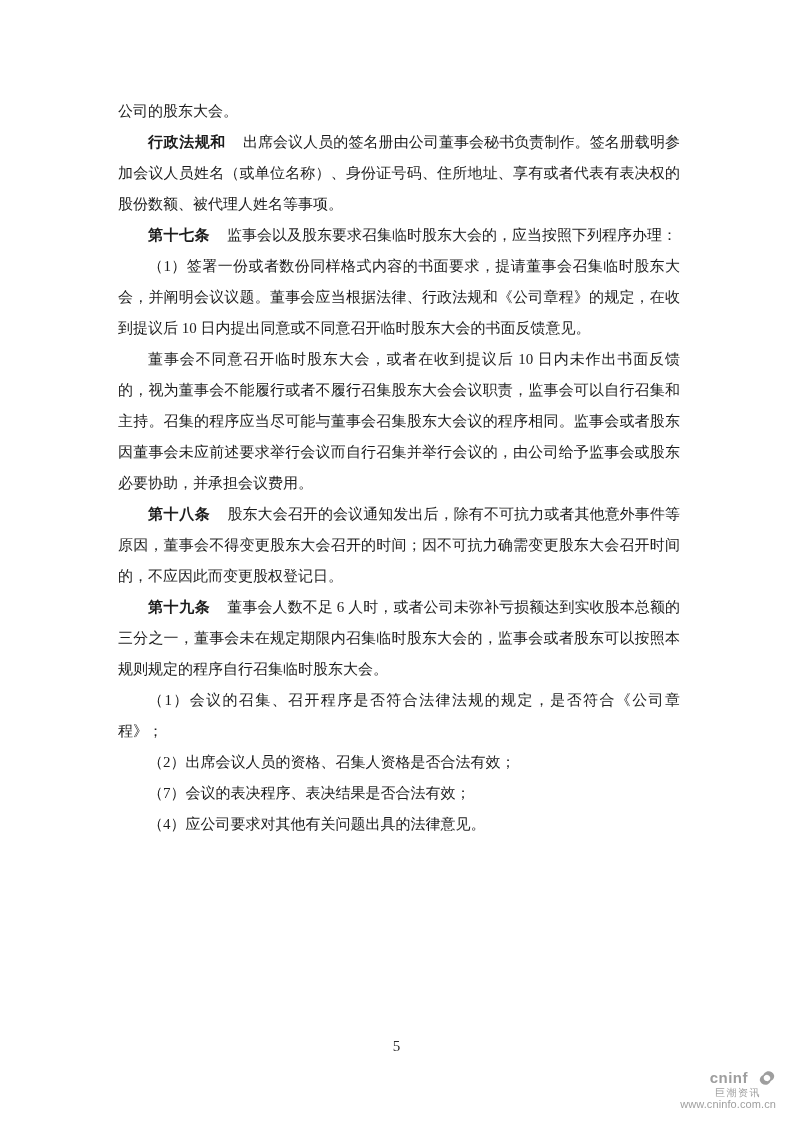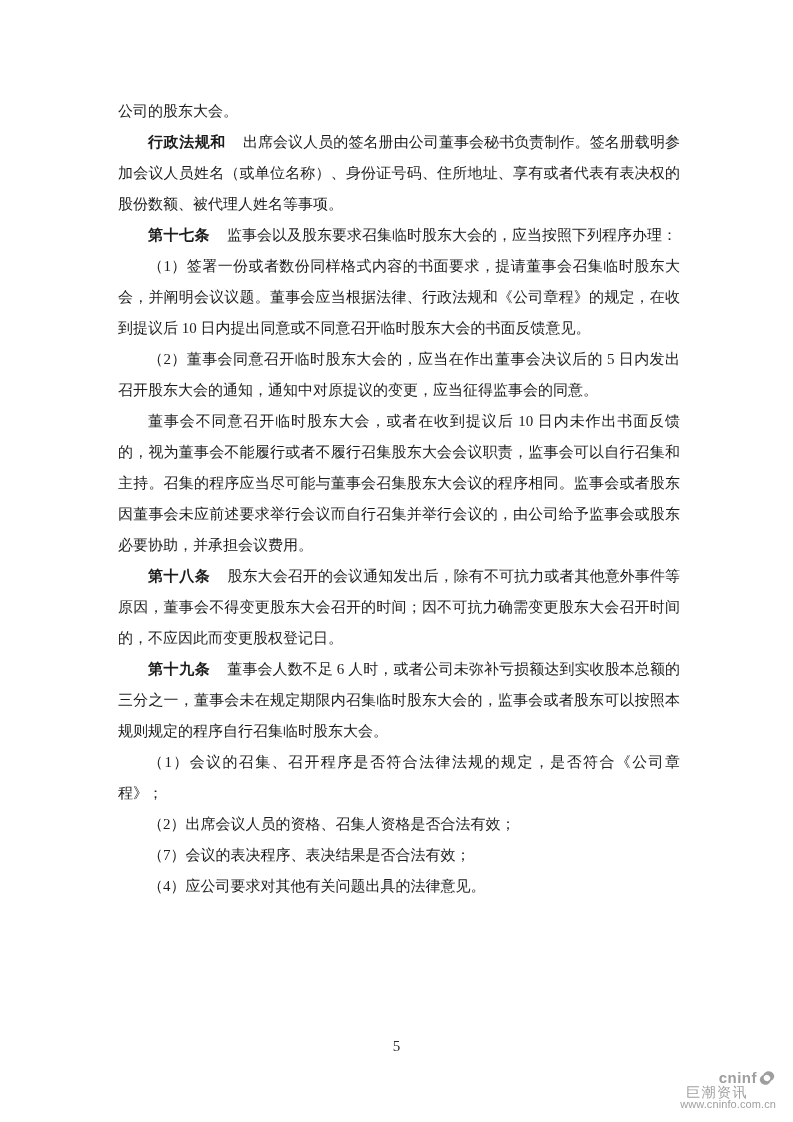--- a/index.html
+++ b/index.html
@@ -49,52 +49,51 @@
     top: 1069px;
     width: 96px;
     color: #9e9e9e;
     text-align: right;
     font-family: "Liberation Sans", "DejaVu Sans", sans-serif;
   }
   .wm-brand-row {
     display: flex;
     align-items: center;
     justify-content: flex-end;
-    gap: 1px;
+    gap: 10px;
     line-height: 18px;
   }
   .wm-brand {
     font-size: 15px;
     font-weight: 700;
     letter-spacing: 0.5px;
   }
   .wm-swirl { width: 18px; height: 18px; display: block; }
   .wm-name {
-    font-size: 14px;
+    font-size: 10px;
     letter-spacing: 1.5px;
     line-height: 11px;
-    margin-right: 28px;
+    margin-right: 15px;
   }
   .wm-url {
     font-size: 11px;
     line-height: 12px;
     letter-spacing: 0.1px;
   }
 </style>
 </head>
 <body>
 
 <div class="page">
 
   <div class="doc-body">
     <p class="no-indent"><span>公司的股东大会。</span></p>
     <p><span class="lead">行政法规和</span><span>出席会议人员的签名册由公司董事会秘书负责制作。签名册载明参加会议人员姓名（或单位名称）、身份证号码、住所地址、享有或者代表有表决权的股份数额、被代理人姓名等事项。</span></p>
     <p><span class="lead">第十七条</span><span>监事会以及股东要求召集临时股东大会的，应当按照下列程序办理：</span></p>
     <p><span>（1）签署一份或者数份同样格式内容的书面要求，提请董事会召集临时股东大会，并阐明会议议题。董事会应当根据法律、行政法规和《公司章程》的规定，在收到提议后 10 日内提出同意或不同意召开临时股东大会的书面反馈意见。</span></p>
-    <p><span>（2）董事会同意召开临时股东大会的，应当在作出董事会决议后的 5 日内发出召开股东大会的通知，通知中对原提议的变更，应当征得监事会的同意。</span></p>
     <p><span>董事会不同意召开临时股东大会，或者在收到提议后 10 日内未作出书面反馈的，视为董事会不能履行或者不履行召集股东大会会议职责，监事会可以自行召集和主持。召集的程序应当尽可能与董事会召集股东大会议的程序相同。监事会或者股东因董事会未应前述要求举行会议而自行召集并举行会议的，由公司给予监事会或股东必要协助，并承担会议费用。</span></p>
     <p><span class="lead">第十八条</span><span>股东大会召开的会议通知发出后，除有不可抗力或者其他意外事件等原因，董事会不得变更股东大会召开的时间；因不可抗力确需变更股东大会召开时间的，不应因此而变更股权登记日。</span></p>
     <p><span class="lead">第十九条</span><span>董事会人数不足 6 人时，或者公司未弥补亏损额达到实收股本总额的三分之一，董事会未在规定期限内召集临时股东大会的，监事会或者股东可以按照本规则规定的程序自行召集临时股东大会。</span></p>
     <p><span>（1）会议的召集、召开程序是否符合法律法规的规定，是否符合《公司章程》；</span></p>
     <p><span>（2）出席会议人员的资格、召集人资格是否合法有效；</span></p>
     <p><span>（7）会议的表决程序、表决结果是否合法有效；</span></p>
     <p><span>（4）应公司要求对其他有关问题出具的法律意见。</span></p>
   </div>
 
   <div class="page-number">5</div>

